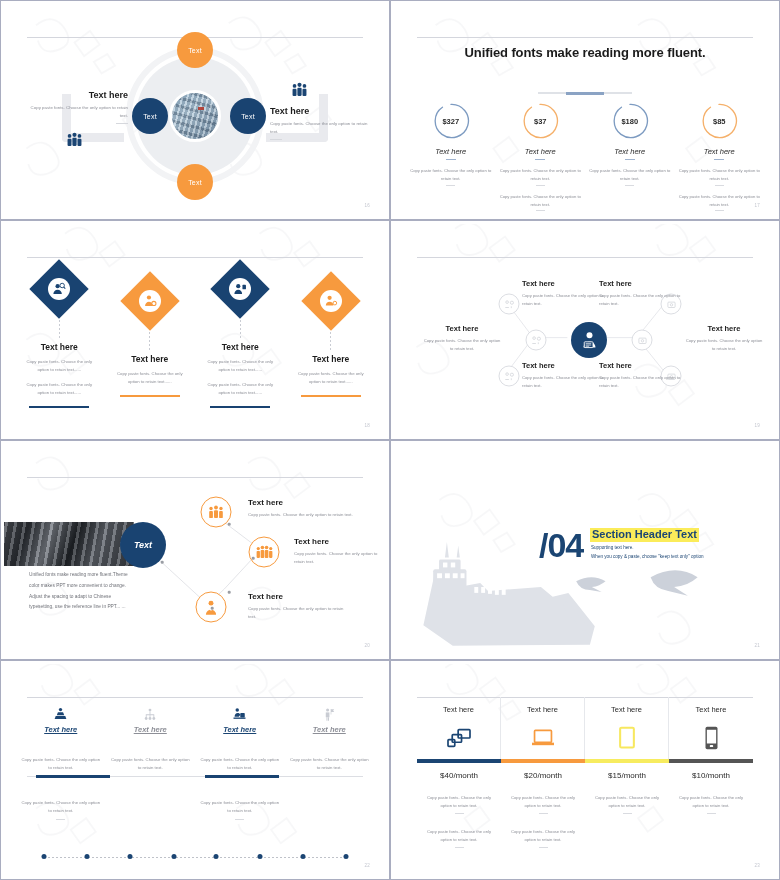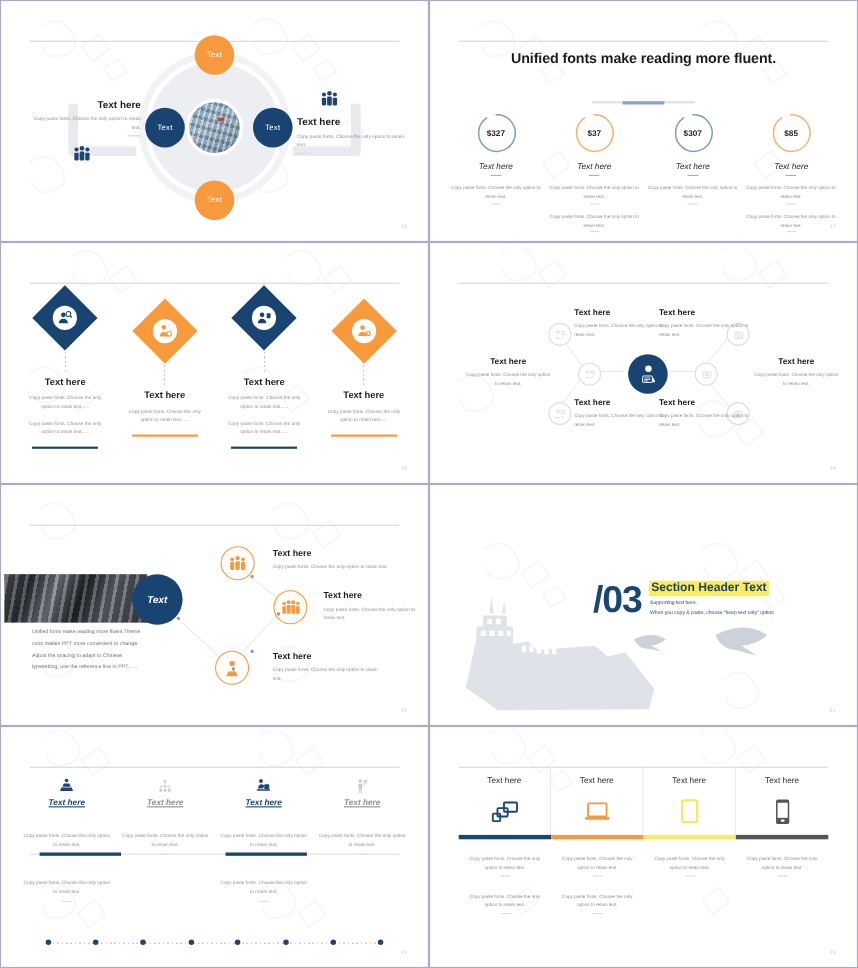--- a/index.html
+++ b/index.html
@@ -364,21 +364,21 @@
           <div class="body">Copy paste fonts. Choose the only option to retain text.</div>
           <div class="minidash"></div>
           <div class="body">Copy paste fonts. Choose the only option to retain text.</div>
           <div class="minidash"></div>
         </div>
         <div class="col">
           <div class="ring">
             <svg viewBox="0 0 40 40">
                 <path d="M20 2.5 a17.5 17.5 0 1 1 -9 3" fill="none" stroke="#7d9bc1" stroke-width="1.4" stroke-linecap="round"></path>
               </svg>
-            <span>$307</span>
+            <span>$180</span>
           </div>
           <div class="lbl">Text here</div>
           <div class="ul"></div>
           <div class="body">Copy paste fonts. Choose the only option to retain text.</div>
           <div class="minidash"></div>
         </div>
         <div class="col">
           <div class="ring">
             <svg viewBox="0 0 40 40">
                 <path d="M20 2.5 a17.5 17.5 0 1 1 -9 3" fill="none" stroke="#f5b06a" stroke-width="1.4" stroke-linecap="round"></path>
@@ -713,21 +713,21 @@
           <path d="M52 116 l2 -16 l2 16z"></path>
           <path d="M64 116 l1.6 -12 l1.6 12z"></path>
           <path d="M176 160 l22 26 l-4 6 l-22 -26z"></path>
         </g>
         <g fill="#ccd1da">
           <path d="M186 140 q16 -8 30 0 q-6 5 -14 6 l10 5 l-12 -2 q-10 0 -14 -9z"></path>
           <path d="M262 136 q26 -14 48 0 q-10 9 -24 10 l14 9 l-20 -5 q-14 -2 -18 -14z"></path>
         </g>
       </svg>
 
-      <div class="num">/03</div>
+      <div class="num">/04</div>
       <div class="hdr">Section Header Text</div>
       <div class="sub1">Supporting text here.</div>
       <div class="sub2">When you copy &amp; paste, choose "keep text only" option</div>
 
       <div class="pgnum">21</div>
     </div>
   </div>
 
   <div class="slide s22">
     <div class="slide-inner">
@@ -886,20 +886,26 @@
           </div>
         </div>
 
         <div class="bars">
           <div style="background:#1b4573;"></div>
           <div style="background:#f79a3e;"></div>
           <div style="background:#f7ec5f;"></div>
           <div style="background:#555555;"></div>
         </div>
 
+        <div class="price">
+          <div>$40/month</div>
+          <div>$20/month</div>
+          <div>$15/month</div>
+          <div>$10/month</div>
+        </div>
 
         <div class="bodies">
           <div class="bc">
             <p>Copy paste fonts. Choose the only option to retain text.</p>
             <div class="md"></div>
             <div class="gap"></div>
             <p>Copy paste fonts. Choose the only option to retain text.</p>
             <div class="md"></div>
           </div>
           <div class="bc">

